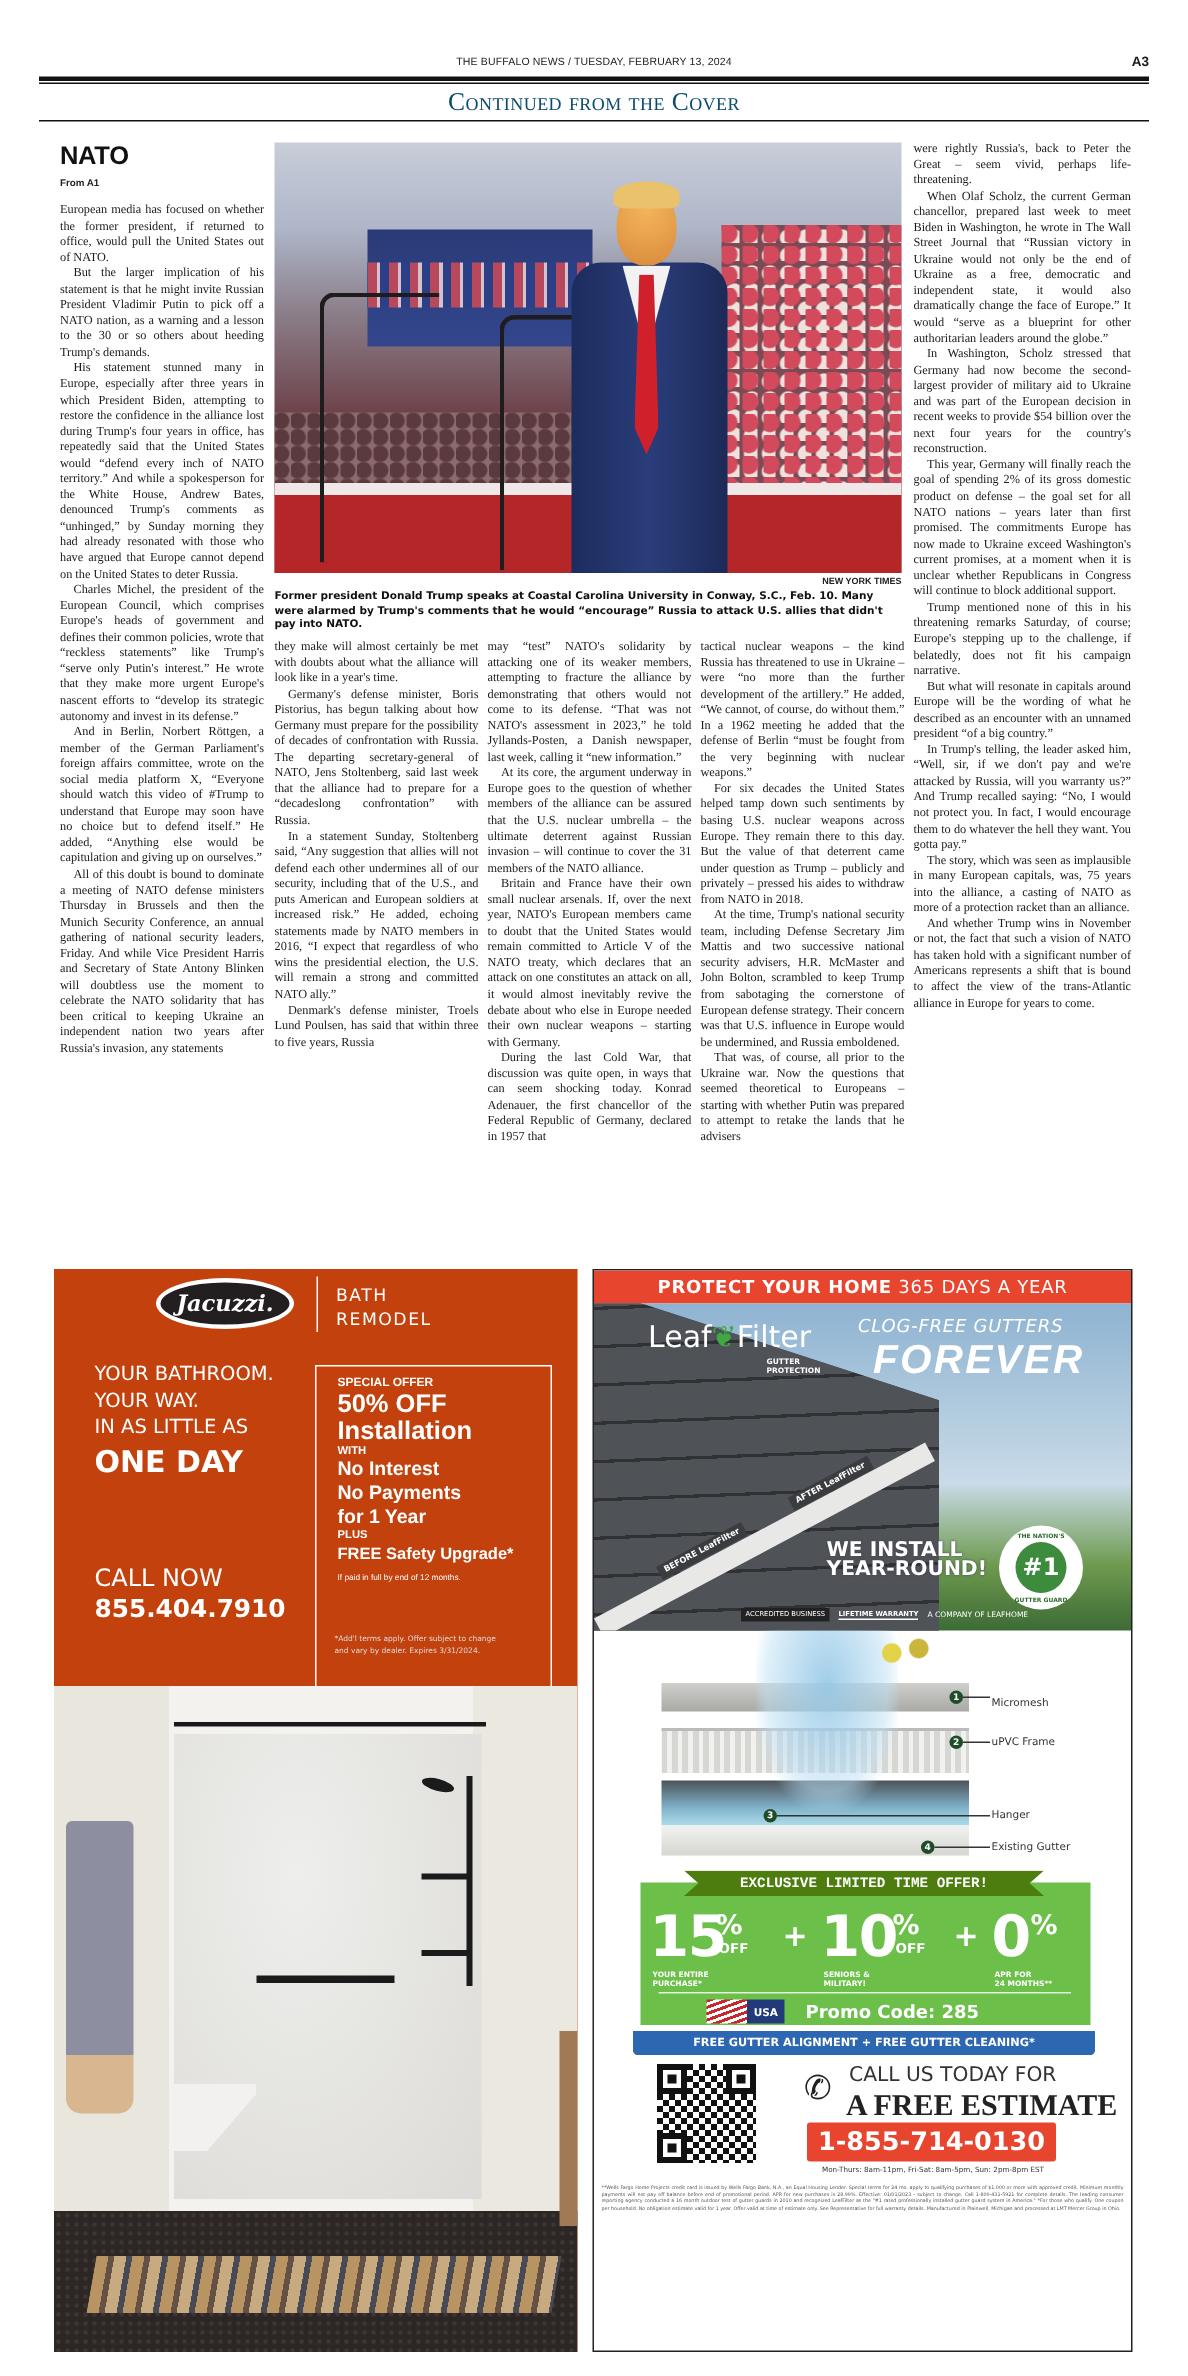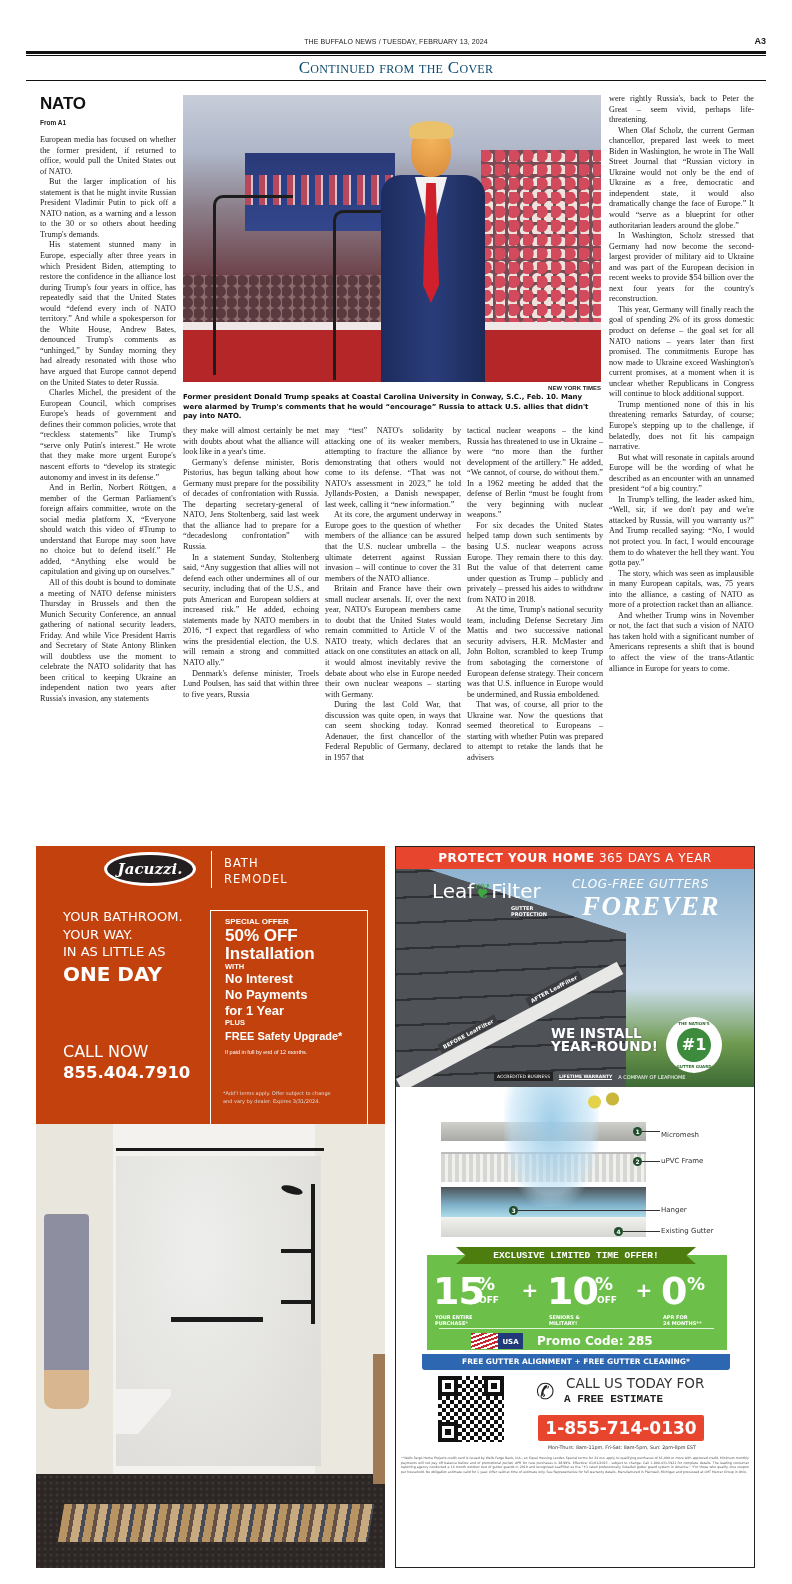--- a/index.html
+++ b/index.html
@@ -107,21 +107,21 @@
     background: linear-gradient(180deg, #8eb3d1 0%, #c9dbe8 55%, #6e9a4f 80%, #3d6b35 100%); overflow: hidden; }
   .hero .roof { position: absolute; left: -30px; top: -20px; width: 260px; height: 230px;
     background: repeating-linear-gradient(160deg, #4f5257 0 22px, #2f3134 22px 24px), #454850;
     transform: skewY(18deg); transform-origin: 0 0; }
   .hero .gutter { position: absolute; left: 0; top: 150px; width: 250px; height: 14px; background: #e8e8e6;
     transform: rotate(-28deg); transform-origin: 0 0; top: 210px; }
   .hero .lf-logo { position: absolute; left: 36px; top: 10px; color: #fff; font-family: "DejaVu Sans", sans-serif; font-size: 20px; }
   .hero .lf-logo .leaf { color: #3fa843; }
   .hero .lf-sub { position: absolute; left: 115px; top: 36px; color: #fff; font-family: "DejaVu Sans", sans-serif; font-size: 5px; font-weight: bold; line-height: 6px; }
   .hero .clog { position: absolute; left: 176px; top: 8px; color: #fff; font-family: "DejaVu Sans", sans-serif; font-style: italic; font-size: 12px; letter-spacing: 0.5px; }
-  .hero .forever { position: absolute; left: 186px; top: 22px; color: #fff; font-family: Liberation Serif, serif; font-style: italic; font-weight: bold; font-size: 27px; letter-spacing: 1.5px; }
+  .hero .forever { position: absolute; left: 186px; top: 22px; color: #fff; font-family: Liberation Sans, sans-serif; font-style: italic; font-weight: bold; font-size: 27px; letter-spacing: 1.5px; }
   .hero .label-tag { position: absolute; background: #3a3c40; color: #fff; font-family: "DejaVu Sans", sans-serif; font-size: 5.5px; font-weight: bold; padding: 2px 4px; transform: rotate(-28deg); }
   .hero .install { position: absolute; left: 155px; top: 158px; color: #fff; font-family: "DejaVu Sans", sans-serif; font-weight: bold; font-size: 13.5px; line-height: 13px; text-shadow: 0 0 2px #445; }
   .hero .badge { position: absolute; left: 270px; top: 148px; width: 56px; height: 56px; border-radius: 50%; background: #fff;
     display: flex; align-items: center; justify-content: center; }
   .hero .badge .inner { width: 34px; height: 34px; border-radius: 50%; background: #3d8b3d; color: #fff; font-family: "DejaVu Sans", sans-serif; font-weight: bold; font-size: 16px; text-align: center; line-height: 34px; }
   .hero .badge .ring { position: absolute; font-family: "DejaVu Sans", sans-serif; font-size: 4px; color: #2d6b2d; font-weight: bold; }
   .hero .trust { position: absolute; left: 98px; top: 203px; display: flex; gap: 6px; align-items: center; font-family: "DejaVu Sans", sans-serif; font-size: 4.5px; color: #fff; }
   .hero .trust .bbb { background: #222; padding: 2px 3px; }
   .hero .trust .lw { border-bottom: 1px solid #fff; font-weight: bold; }
   .hero .trust .lh { font-size: 5px; }
@@ -159,21 +159,21 @@
   .usa-flag .usa { width: 25px; height: 16px; background: #223a7a; color: #fff; font-family: "DejaVu Sans", sans-serif; font-size: 7px; font-weight: bold; text-align: center; line-height: 19px; }
   .promo-code { color: #fff; font-family: "DejaVu Sans", sans-serif; font-weight: bold; font-size: 12px; }
   .free-bar { position: absolute; left: 26px; top: 507px; width: 308px; height: 16px; background: #2e67b1; color: #fff;
     text-align: center; font-family: "DejaVu Sans", sans-serif; font-weight: bold; font-size: 7.5px; line-height: 16px; border-radius: 0 0 3px 3px; }
 
   .qr { position: absolute; left: 42px; top: 529px; width: 66px; height: 66px;
     background: repeating-conic-gradient(#111 0 25%, #fff 0 50%) 0 0/8px 8px; }
   .qr .c { position: absolute; width: 20px; height: 20px; border: 4px solid #111; background: #fff; }
   .qr .c::after { content: ""; position: absolute; left: 3px; top: 3px; width: 6px; height: 6px; background: #111; }
   .call-us { position: absolute; left: 170px; top: 528px; font-family: "DejaVu Sans", sans-serif; color: #333; font-size: 13.5px; }
-  .free-est { position: absolute; left: 168px; top: 546px; font-family: Liberation Mono, monospace; color: #222; font-size: 11px; font-weight: bold; }
+  .free-est { position: absolute; left: 168px; top: 546px; font-family: Liberation Serif, serif; color: #222; font-size: 20px; font-weight: bold; }
   .phone-icon { position: absolute; left: 140px; top: 532px; width: 24px; height: 26px; font-size: 22px; color: #222; }
   .lf-phone { position: absolute; left: 142px; top: 568px; width: 166px; height: 26px; background: #e8452f; color: #fff;
     text-align: center; font-family: "DejaVu Sans", sans-serif; font-weight: bold; font-size: 17px; line-height: 26px; border-radius: 2px; }
   .hours { position: absolute; left: 141px; top: 598px; width: 170px; text-align: center; font-family: "DejaVu Sans", sans-serif; font-size: 4.8px; color: #333; }
   .lf-fine { position: absolute; left: 5px; top: 609px; width: 348px; font-family: "DejaVu Sans", sans-serif; font-size: 3.2px; line-height: 4.6px; color: #555; text-align: justify; }
 </style>
 </head>
 <body>
 
 <div class="masthead">

